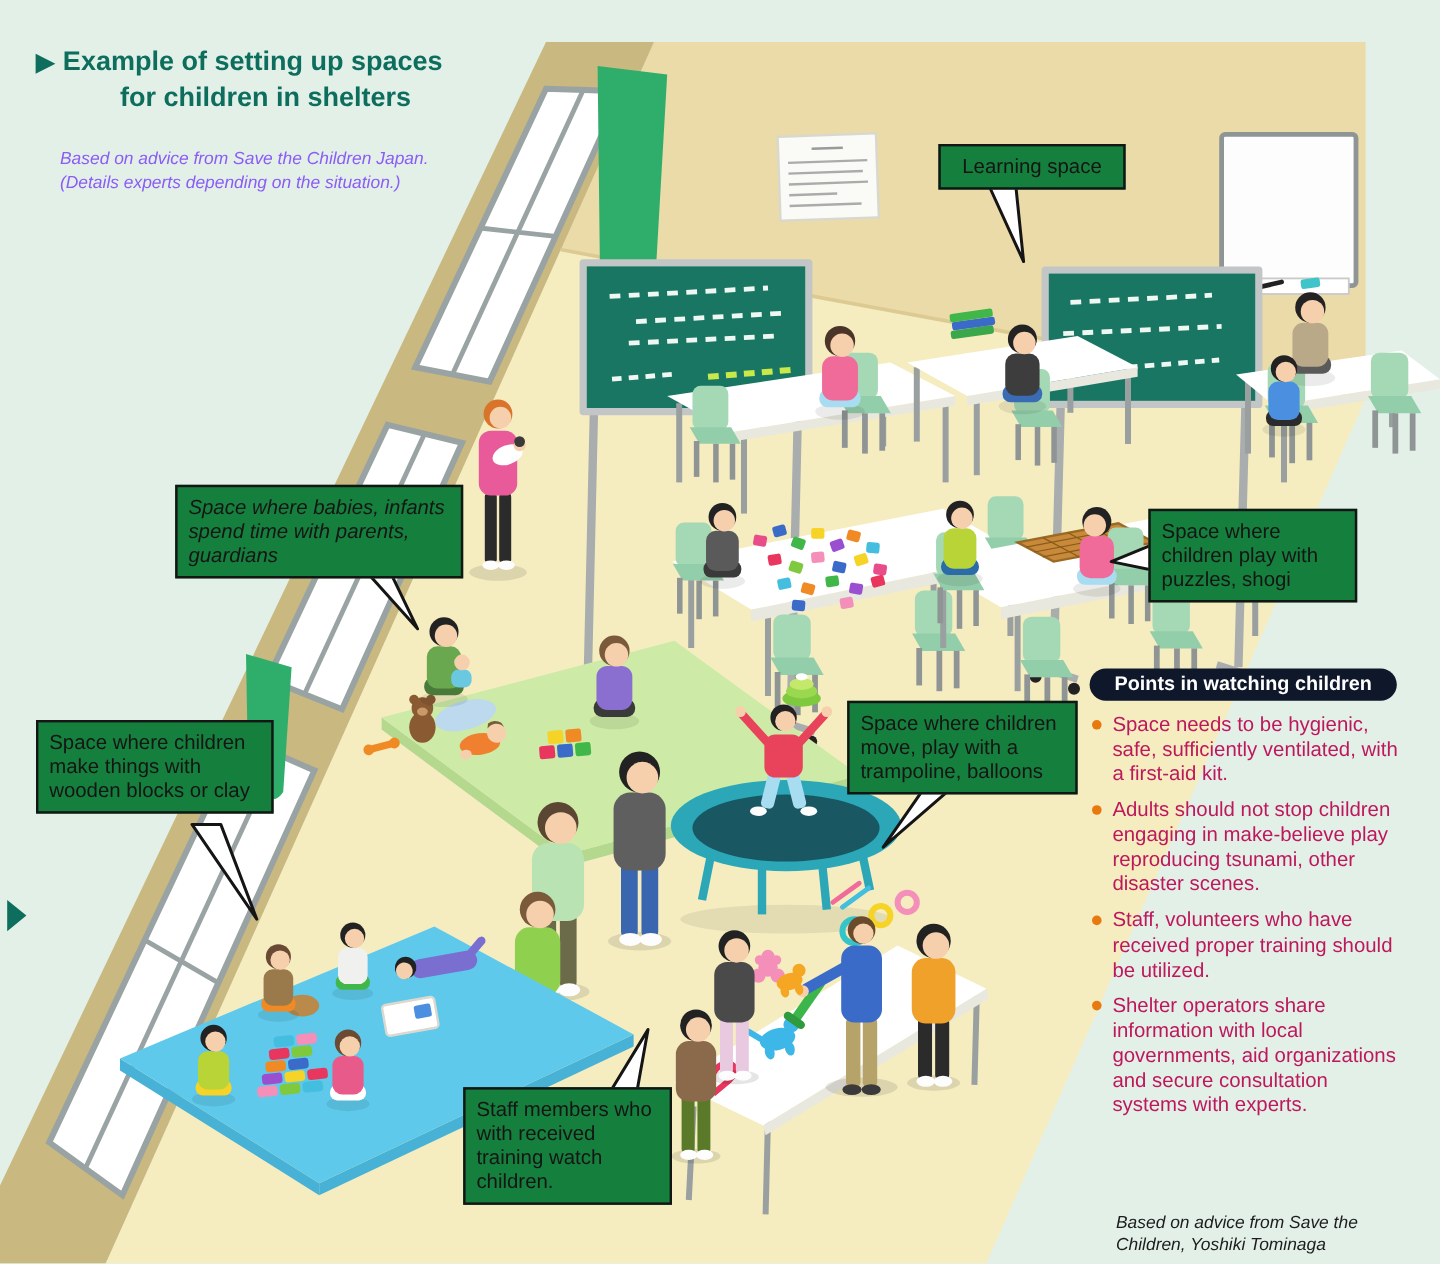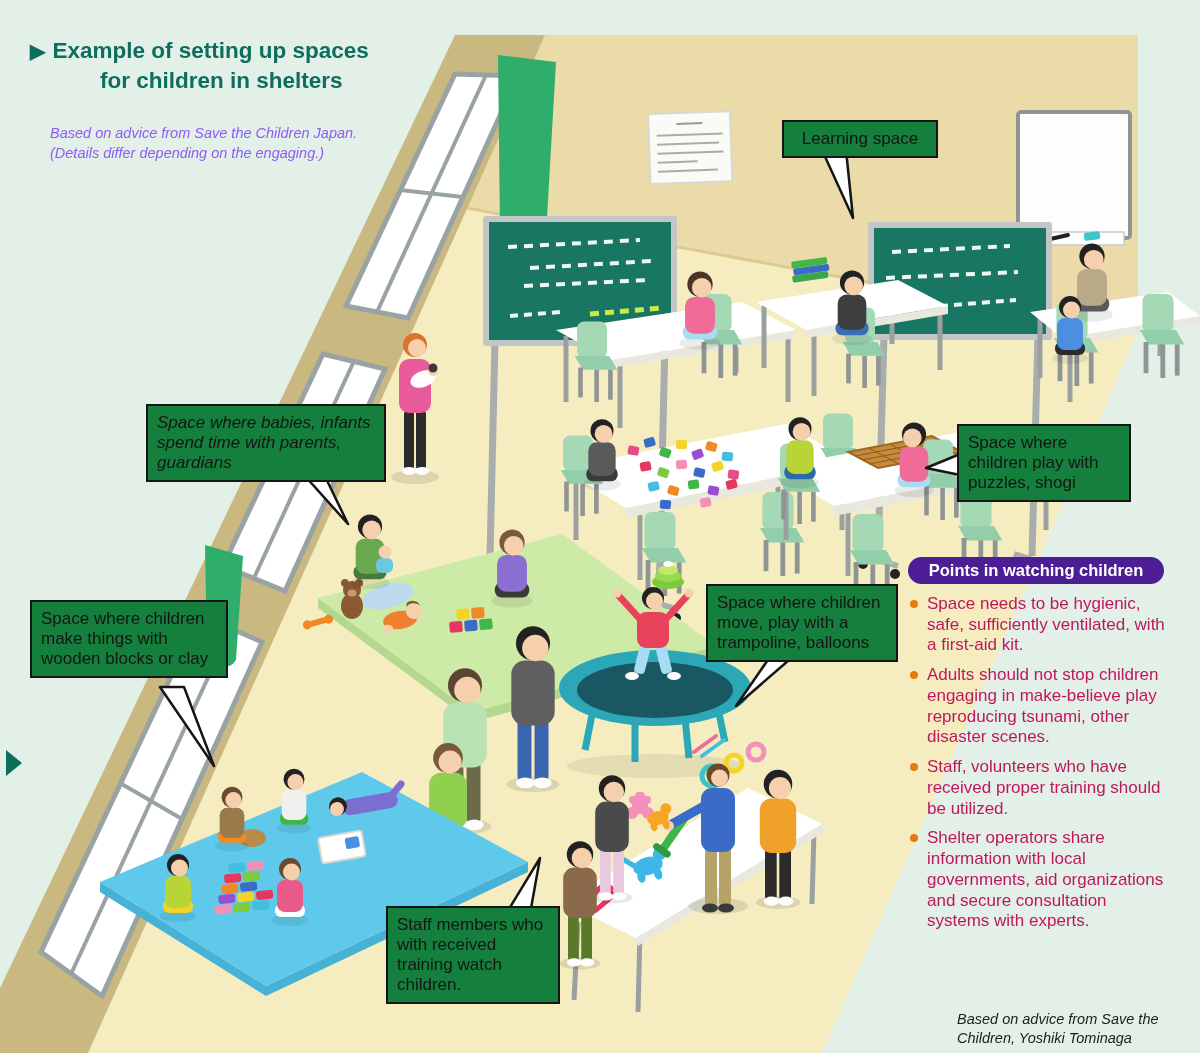--- a/index.html
+++ b/index.html
@@ -10,26 +10,26 @@
   .title .arrow{margin-right:7px;font-size:20px;}
   .title .t2{margin-left:70px;}
   .note{position:absolute;left:50px;top:124px;font-size:14.5px;font-style:italic;color:#8b5cf6;line-height:1.35;}
   .co{position:absolute;background:#15803d;border:2.5px solid #151515;color:#151515;font-size:17px;line-height:1.18;padding:7px 9px;box-sizing:content-box;}
   #co-learning{left:782px;top:120px;width:134px;text-align:center;}
   #co-babies{left:146px;top:404px;width:218px;font-style:italic;}
   #co-puzzles{left:957px;top:424px;width:152px;}
   #co-blocks{left:30px;top:600px;width:176px;}
   #co-tramp{left:706px;top:584px;width:170px;}
   #co-staff{left:386px;top:906px;width:152px;}
-  .pp-header{position:absolute;left:908px;top:557px;width:256px;height:27px;background:#4c1d95;border-radius:14px;color:#fff;font-weight:bold;font-size:16.5px;text-align:center;line-height:27px;}
+  .pp-header{position:absolute;left:908px;top:557px;width:256px;height:27px;background:#0f172a;border-radius:14px;color:#fff;font-weight:bold;font-size:16.5px;text-align:center;line-height:27px;}
   .pp-list{position:absolute;left:910px;top:594px;width:262px;list-style:none;margin:0;padding:0;}
   .pp-list li{display:flex;margin-bottom:9px;}
   .dot{width:8px;height:8px;border-radius:50%;background:#e8790f;margin:6px 9px 0 0;flex:none;}
   .btxt{font-size:17px;line-height:1.22;color:#be185d;}
-  .pp-credit{position:absolute;left:930px;top:1010px;width:232px;font-style:italic;font-size:14.5px;color:#1d1d1d;line-height:1.3;margin-left:27px;}
+  .pp-credit{position:absolute;left:930px;top:1010px;width:232px;font-style:italic;font-size:14.5px;color:#1d1d1d;line-height:1.3;}
 </style>
 </head>
 <body>
 
 <div id="stage">
 
 <svg id="scene" width="1200" height="1053" viewBox="0 0 1200 1053">
   <defs>
     <g id="p-stand">
       <ellipse cx="0" cy="88" rx="17" ry="5" fill="rgba(0,0,0,0.10)"></ellipse>
@@ -419,21 +419,21 @@
     <polygon points="506,914 530,914 540,858"></polygon>
   </g>
 </svg>
 
 <div class="title">
   <span class="arrow">▶</span><span>Example of setting up spaces</span><br>
   <span class="t2">for children in shelters</span>
 </div>
 <div class="note">
   <span>Based on advice from Save the Children Japan.</span><br>
-  <span>(Details differ depending on the engaging.)</span>
+  <span>(Details experts depending on the situation.)</span>
 </div>
 
 <div class="co" id="co-learning">Learning space</div>
 <div class="co" id="co-babies">Space where babies, infants spend time with parents, guardians</div>
 <div class="co" id="co-puzzles">Space where children play with puzzles, shogi</div>
 <div class="co" id="co-blocks">Space where children make things with wooden blocks or clay</div>
 <div class="co" id="co-tramp">Space where children move, play with a trampoline, balloons</div>
 <div class="co" id="co-staff">Staff members who with received training watch children.</div>
 
 <div class="pp-header">Points in watching children</div>

